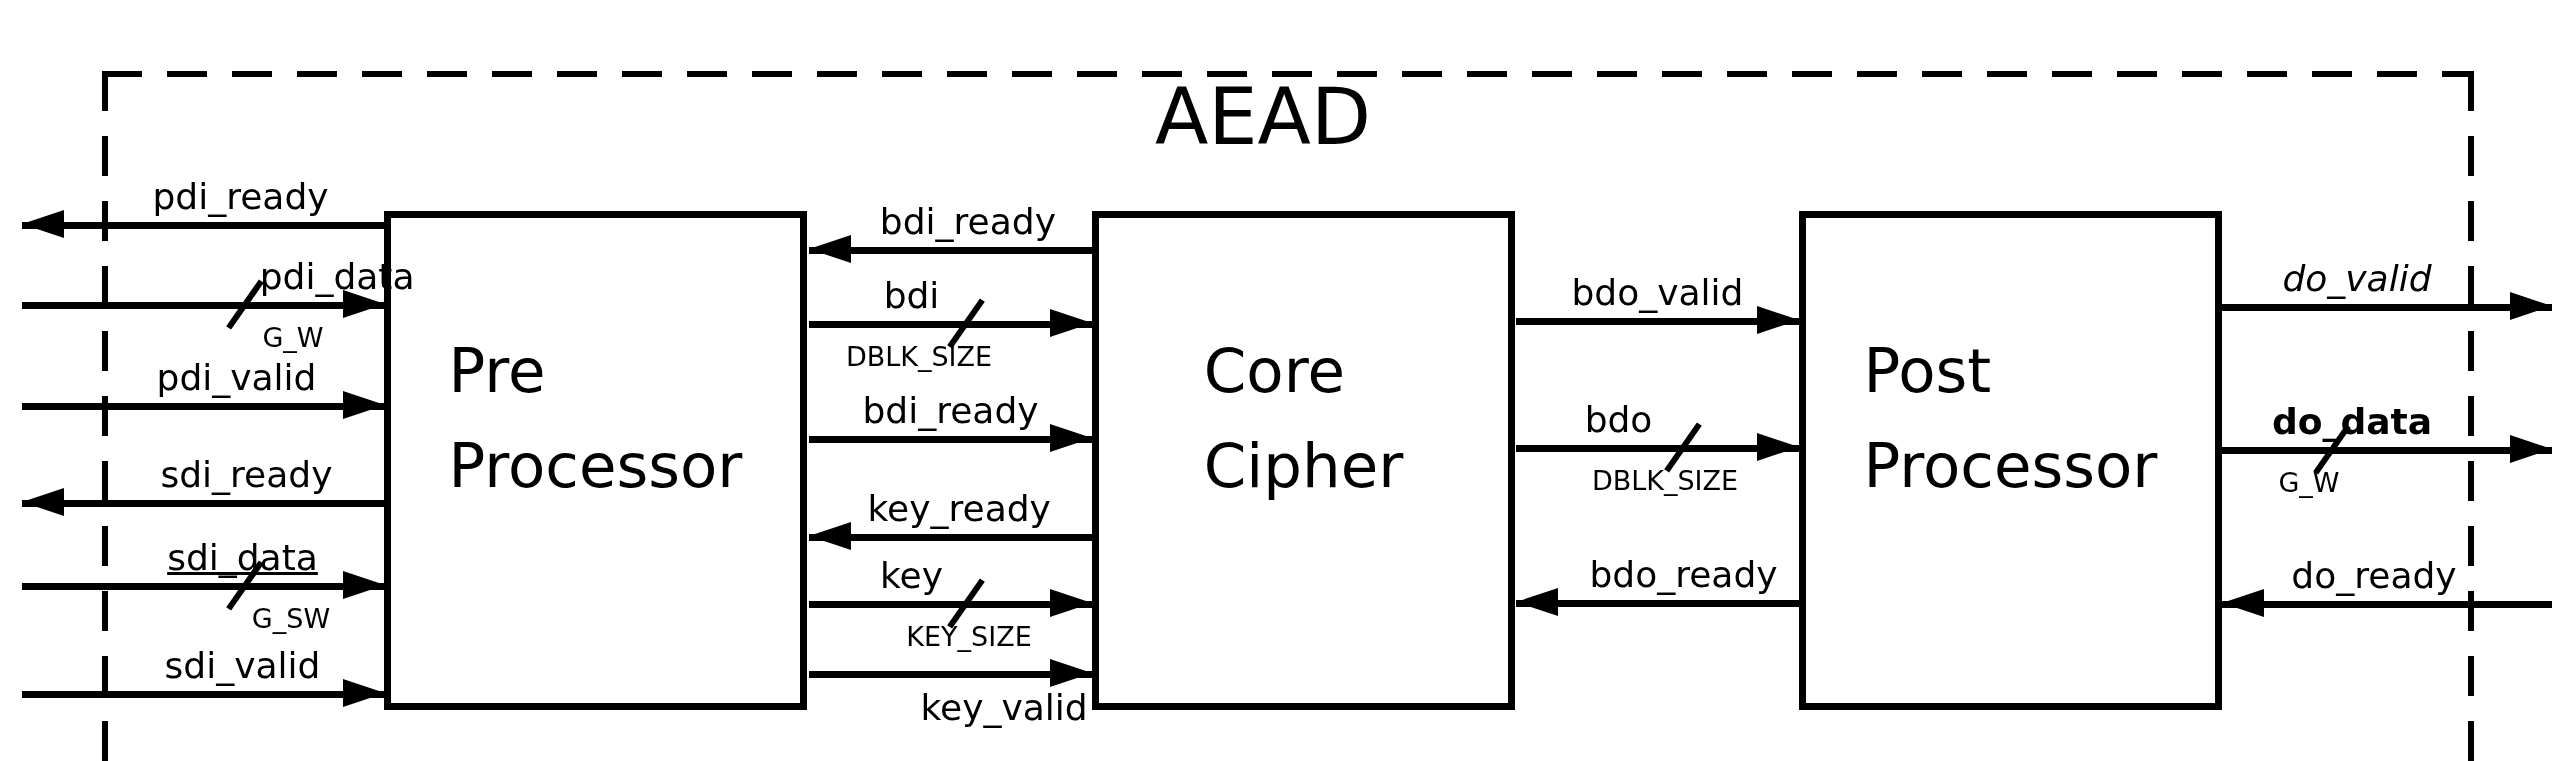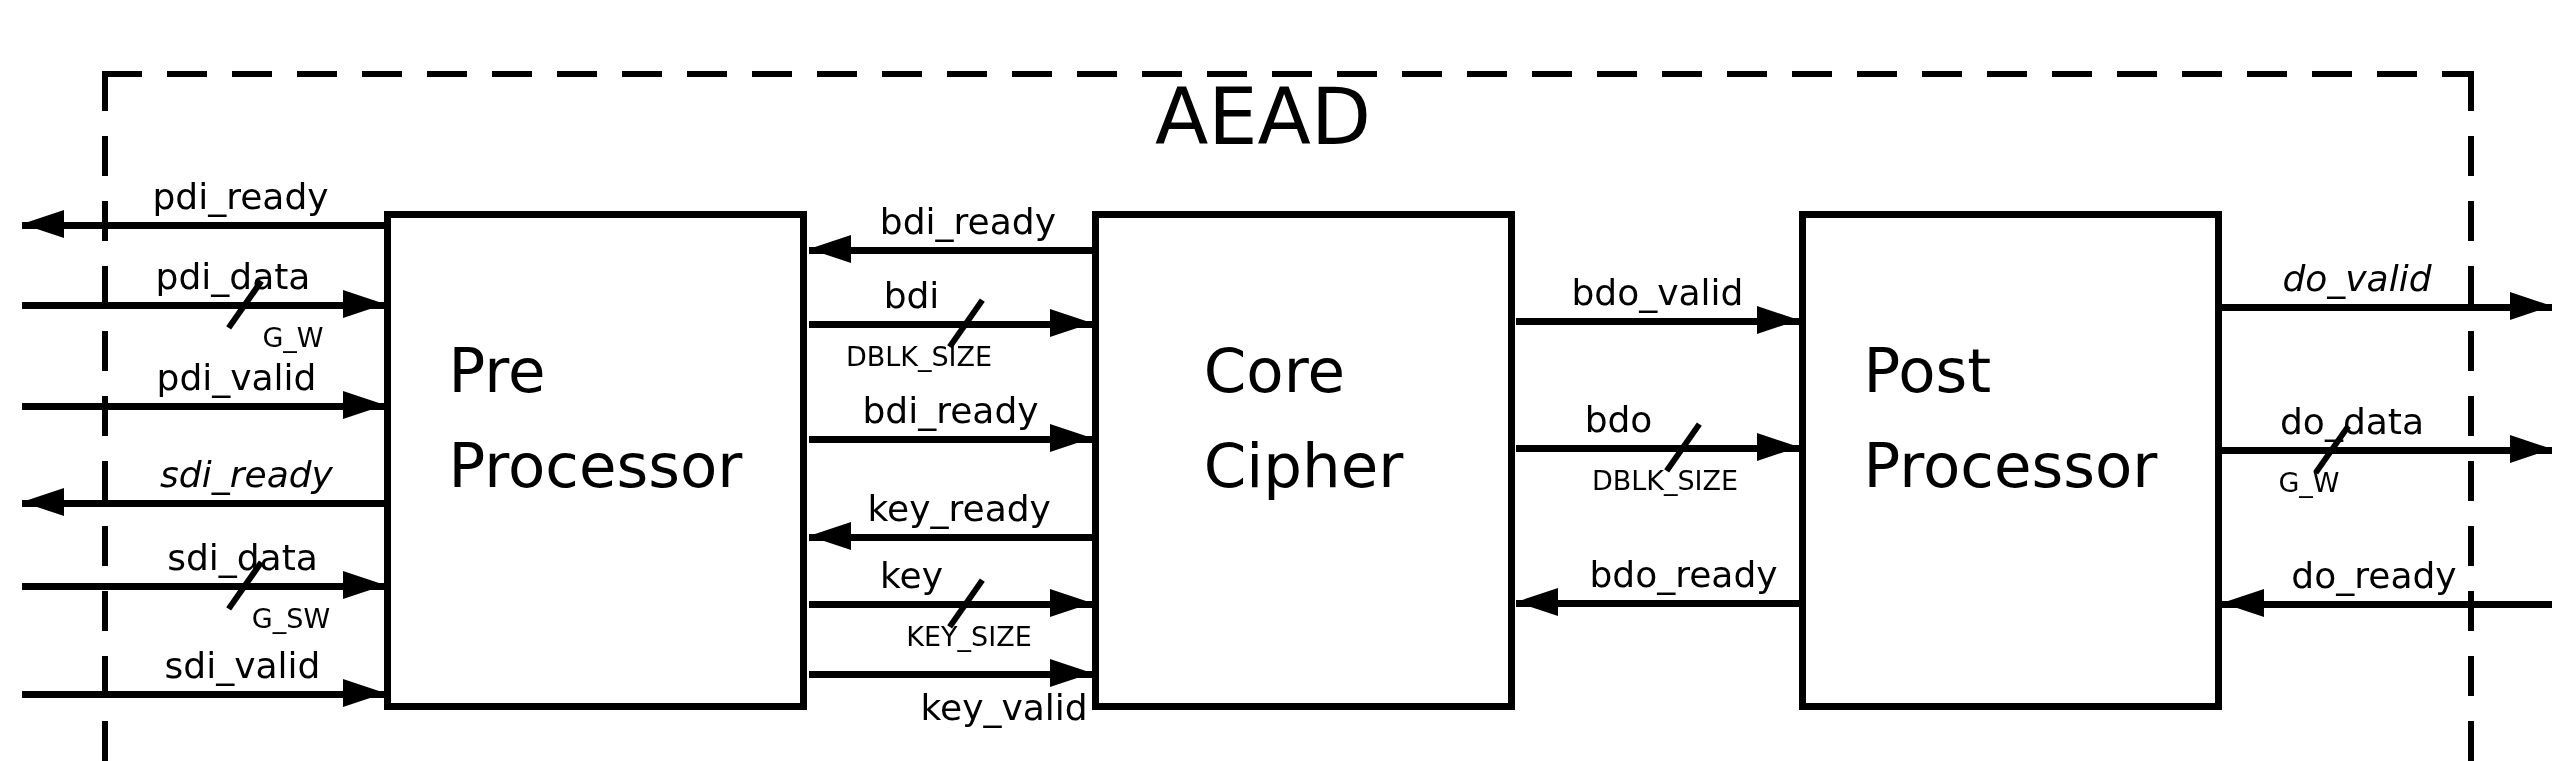--- a/index.html
+++ b/index.html
@@ -75,41 +75,41 @@
 
   <div class="sig" style="left:22px; top:183px; width:363px;">
     <div class="wire"></div>
     <div class="head head-l"></div>
     <div class="lbl" style="transform:translateX(37px);">pdi_ready</div>
   </div>
 
   <div class="sig" style="left:22px; top:263px; width:363px;">
     <div class="wire"></div>
     <div class="head head-r"></div>
-    <div class="lbl" style="transform:translateX(29.5px);">pdi_data</div>
+    <div class="lbl" style="transform:translateX(29.5px);text-align:right;">pdi_data</div>
     <div class="slash" style="left:220px;"></div>
     <div class="buslbl" style="left:271px;">G_W</div>
   </div>
 
   <div class="sig" style="left:22px; top:364px; width:363px;">
     <div class="wire"></div>
     <div class="head head-r"></div>
     <div class="lbl" style="transform:translateX(33px);">pdi_valid</div>
   </div>
 
   <div class="sig" style="left:22px; top:461px; width:363px;">
     <div class="wire"></div>
     <div class="head head-l"></div>
-    <div class="lbl" style="transform:translateX(43px);font-style:italic;">sdi_ready</div>
+    <div class="lbl" style="transform:translateX(43px);">sdi_ready</div>
   </div>
 
   <div class="sig" style="left:22px; top:544px; width:363px;">
     <div class="wire"></div>
     <div class="head head-r"></div>
-    <div class="lbl" style="transform:translateX(39px);">sdi_data</div>
+    <div class="lbl" style="transform:translateX(39px);text-decoration:underline;">sdi_data</div>
     <div class="slash" style="left:220px;"></div>
     <div class="buslbl" style="left:269px;">G_SW</div>
   </div>
 
   <div class="sig" style="left:22px; top:652px; width:363px;">
     <div class="wire"></div>
     <div class="head head-r"></div>
     <div class="lbl" style="transform:translateX(39px);">sdi_valid</div>
   </div>
 
@@ -175,21 +175,21 @@
 
   <div class="sig" style="left:2222px; top:265px; width:330px;">
     <div class="wire"></div>
     <div class="head head-r"></div>
     <div class="lbl" style="transform:translateX(-30px);font-style:italic;">do_valid</div>
   </div>
 
   <div class="sig" style="left:2222px; top:408px; width:330px;">
     <div class="wire"></div>
     <div class="head head-r"></div>
-    <div class="lbl" style="transform:translateX(-35px);">do_data</div>
+    <div class="lbl" style="transform:translateX(-35px);font-weight:bold;">do_data</div>
     <div class="slash" style="left:107px;"></div>
     <div class="buslbl" style="left:87px;">G_W</div>
   </div>
 
   <div class="sig" style="left:2222px; top:562px; width:330px;">
     <div class="wire"></div>
     <div class="head head-l"></div>
     <div class="lbl" style="transform:translateX(-13px);">do_ready</div>
   </div>
 

